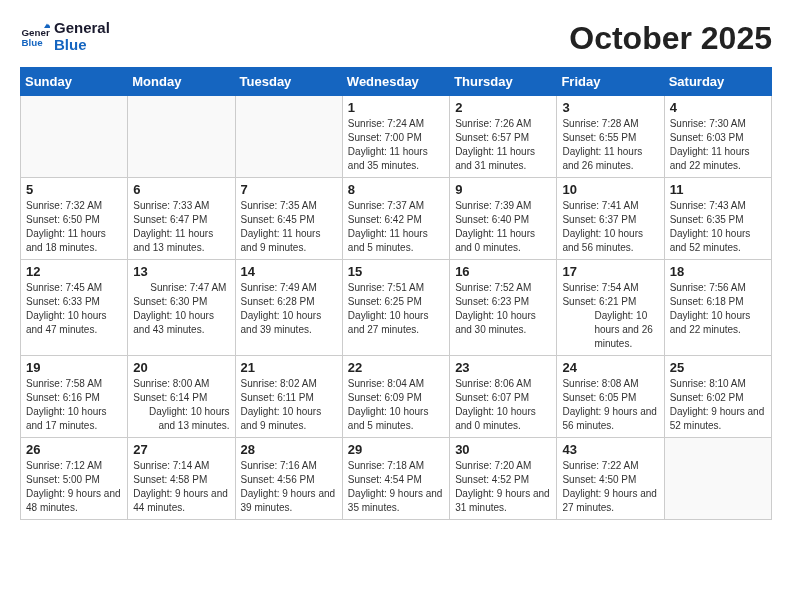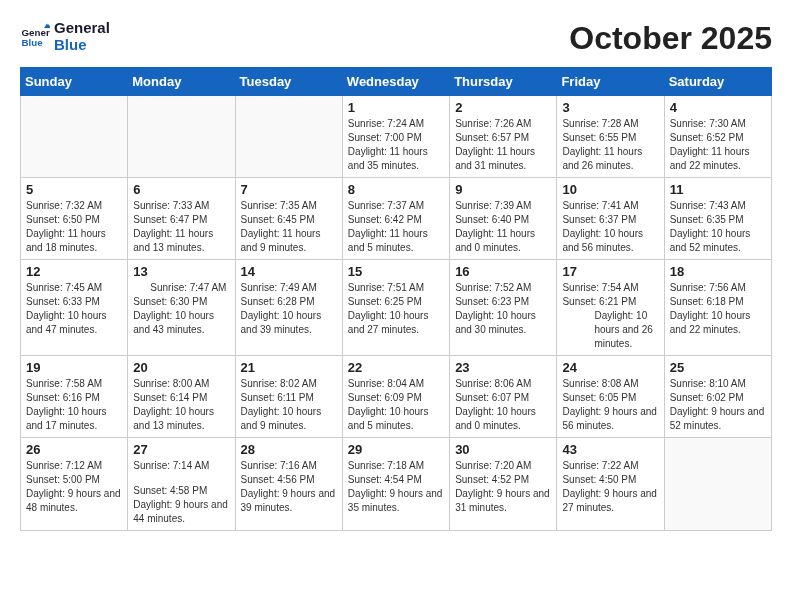--- a/index.html
+++ b/index.html
@@ -137,21 +137,21 @@
           <div class="day-info">
             <span style="display: block;">Sunrise: 7:28 AM</span>
             <span style="display: block;">Sunset: 6:55 PM</span>
             <span style="display: block;">Daylight: 11 hours and 26 minutes.</span>
           </div>
         </td>
         <td>
           <span class="day-number">4</span>
           <div class="day-info">
             <span style="display: block;">Sunrise: 7:30 AM</span>
-            <span style="display: block;">Sunset: 6:52 PM</span>
+            <span style="display: block;">Sunset: 6:03 PM</span>
             <span style="display: block;">Daylight: 11 hours and 22 minutes.</span>
           </div>
         </td>
       </tr>
       <tr>
         <td>
           <span class="day-number">5</span>
           <div class="day-info">
             <span style="display: block;">Sunrise: 7:32 AM</span>
             <span style="display: block;">Sunset: 6:50 PM</span>
@@ -272,21 +272,21 @@
             <span style="display: block;">Sunrise: 7:58 AM</span>
             <span style="display: block;">Sunset: 6:16 PM</span>
             <span style="display: block;">Daylight: 10 hours and 17 minutes.</span>
           </div>
         </td>
         <td>
           <span class="day-number">20</span>
           <div class="day-info">
             <span style="display: block;">Sunrise: 8:00 AM</span>
             <span style="display: block;">Sunset: 6:14 PM</span>
-            <span style="display: block;">Daylight: 10 hours and 13 minutes.</span>
+            <span style="display: block; text-align: right;">Daylight: 10 hours and 13 minutes.</span>
           </div>
         </td>
         <td>
           <span class="day-number">21</span>
           <div class="day-info">
             <span style="display: block;">Sunrise: 8:02 AM</span>
             <span style="display: block;">Sunset: 6:11 PM</span>
             <span style="display: block;">Daylight: 10 hours and 9 minutes.</span>
           </div>
         </td>
@@ -329,21 +329,21 @@
           <div class="day-info">
             <span style="display: block;">Sunrise: 7:12 AM</span>
             <span style="display: block;">Sunset: 5:00 PM</span>
             <span style="display: block;">Daylight: 9 hours and 48 minutes.</span>
           </div>
         </td>
         <td>
           <span class="day-number">27</span>
           <div class="day-info">
             <span style="display: block;">Sunrise: 7:14 AM</span>
-            <span style="display: block; margin-top: 11px;">Sunset: 4:58 PM</span>
+            <span style="display: block;">Sunset: 4:58 PM</span>
             <span style="display: block;">Daylight: 9 hours and 44 minutes.</span>
           </div>
         </td>
         <td>
           <span class="day-number">28</span>
           <div class="day-info">
             <span style="display: block;">Sunrise: 7:16 AM</span>
             <span style="display: block;">Sunset: 4:56 PM</span>
             <span style="display: block;">Daylight: 9 hours and 39 minutes.</span>
           </div>

